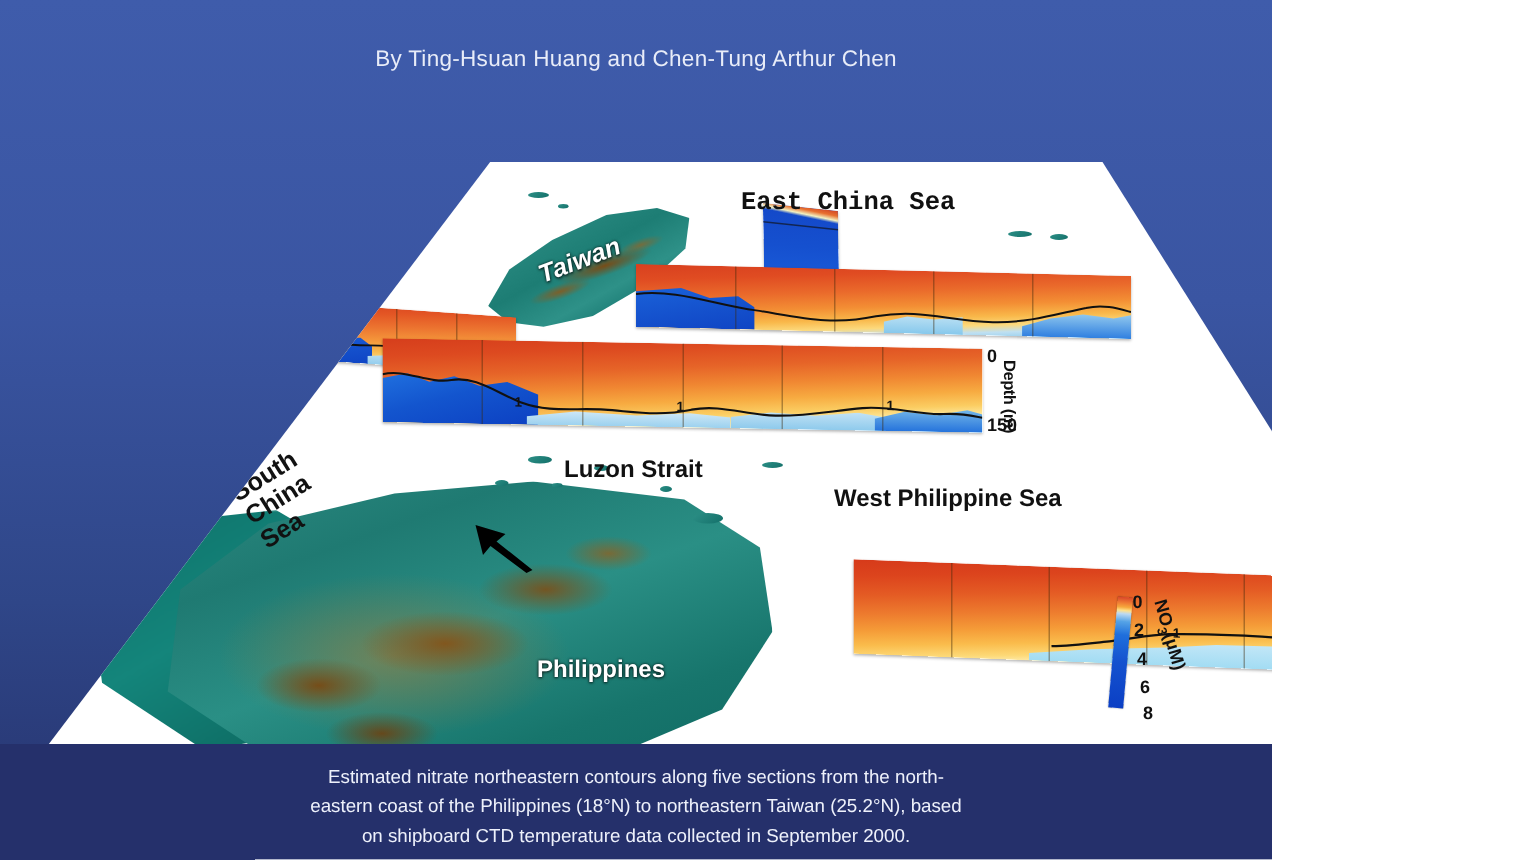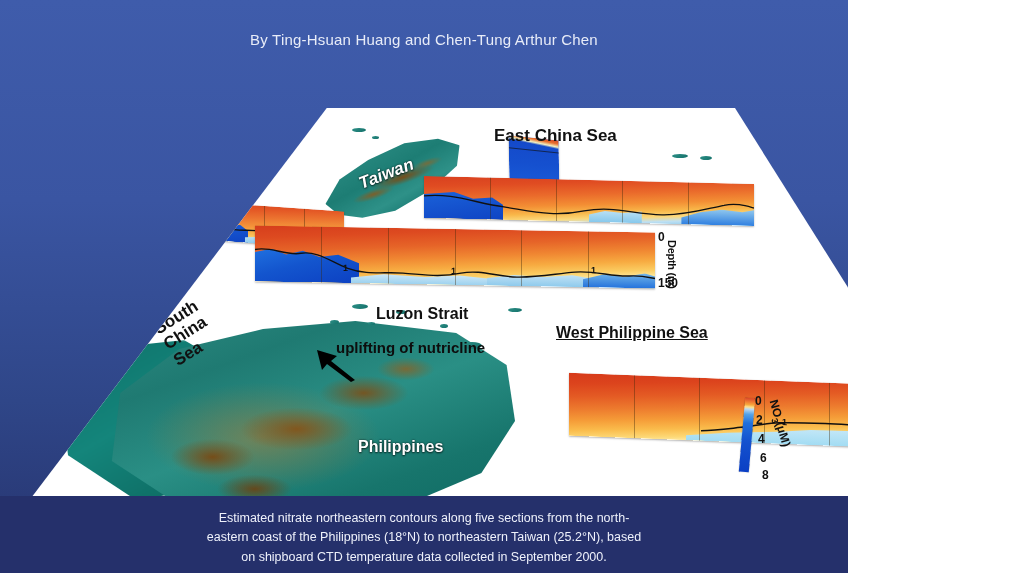--- a/index.html
+++ b/index.html
@@ -338,35 +338,34 @@
       <div class="grid-v" style="left:20%"></div>
       <div class="grid-v" style="left:40%"></div>
       <div class="grid-v" style="left:60%"></div>
       <div class="grid-v" style="left:80%"></div>
       <svg class="contour" width="325" height="63" viewBox="0 0 325 63" style="left:0;top:0;">
         <path d="M132,53 C146,52 158,50 172,48 C186,46 196,43 210,42 C226,41 240,41 256,41 C276,41 292,42 306,42 C314,42 320,42 325,42" fill="none" stroke="#111" stroke-width="1.5"></path>
       </svg>
       <span class="lbl lbl-dark" style="left:65.5%;top:58%;font-size:9px;">1</span>
     </div>
 
-    <span class="lbl lbl-dark" style="left:494px; top:19px; font-size:17px;">East China Sea</span>
+    <span class="lbl lbl-dark" style="left:494px; top:19px; font-size:17px;font-family:Liberation Mono, monospace;">East China Sea</span>
 
     <span class="lbl lbl-white" style="left:358px; top:57px; font-size:17px; font-style:italic; transform:rotate(-21deg);">Taiwan</span>
 
     <span class="lbl lbl-dark" style="left:376px; top:197px; font-size:16px;text-align:right;">Luzon Strait</span>
 
-    <span class="lbl lbl-dark" style="left:556px; top:216px; font-size:16px;text-decoration:underline;">West Philippine Sea</span>
+    <span class="lbl lbl-dark" style="left:556px; top:216px; font-size:16px;">West Philippine Sea</span>
 
     <span class="lbl lbl-dark" style="left:162px; top:198px; font-size:17px; transform:rotate(-32deg); text-align:left;">South
 China
 Sea</span>
 
     <span class="lbl lbl-white" style="left:358px; top:330px; font-size:16px;">Philippines</span>
 
-    <span id="nutricline-label">uplifting of nutricline</span>
     <svg id="nutricline-arrow" viewBox="0 0 44 34">
       <path d="M42,32 L18,13 L24,8 L4,2 L9,22 L14,16 L38,34 Z" fill="#000000"></path>
     </svg>
 
     <div class="depth-axis" style="left:658px; top:124px; width:44px; height:56px;">
       <span class="tick" style="left:0px; top:-2px;">0</span>
       <span class="axis-title" style="left:20px; top:8px;">Depth (m)</span>
       <span class="tick" style="left:0px; top:44px;">150</span>
     </div>
 

